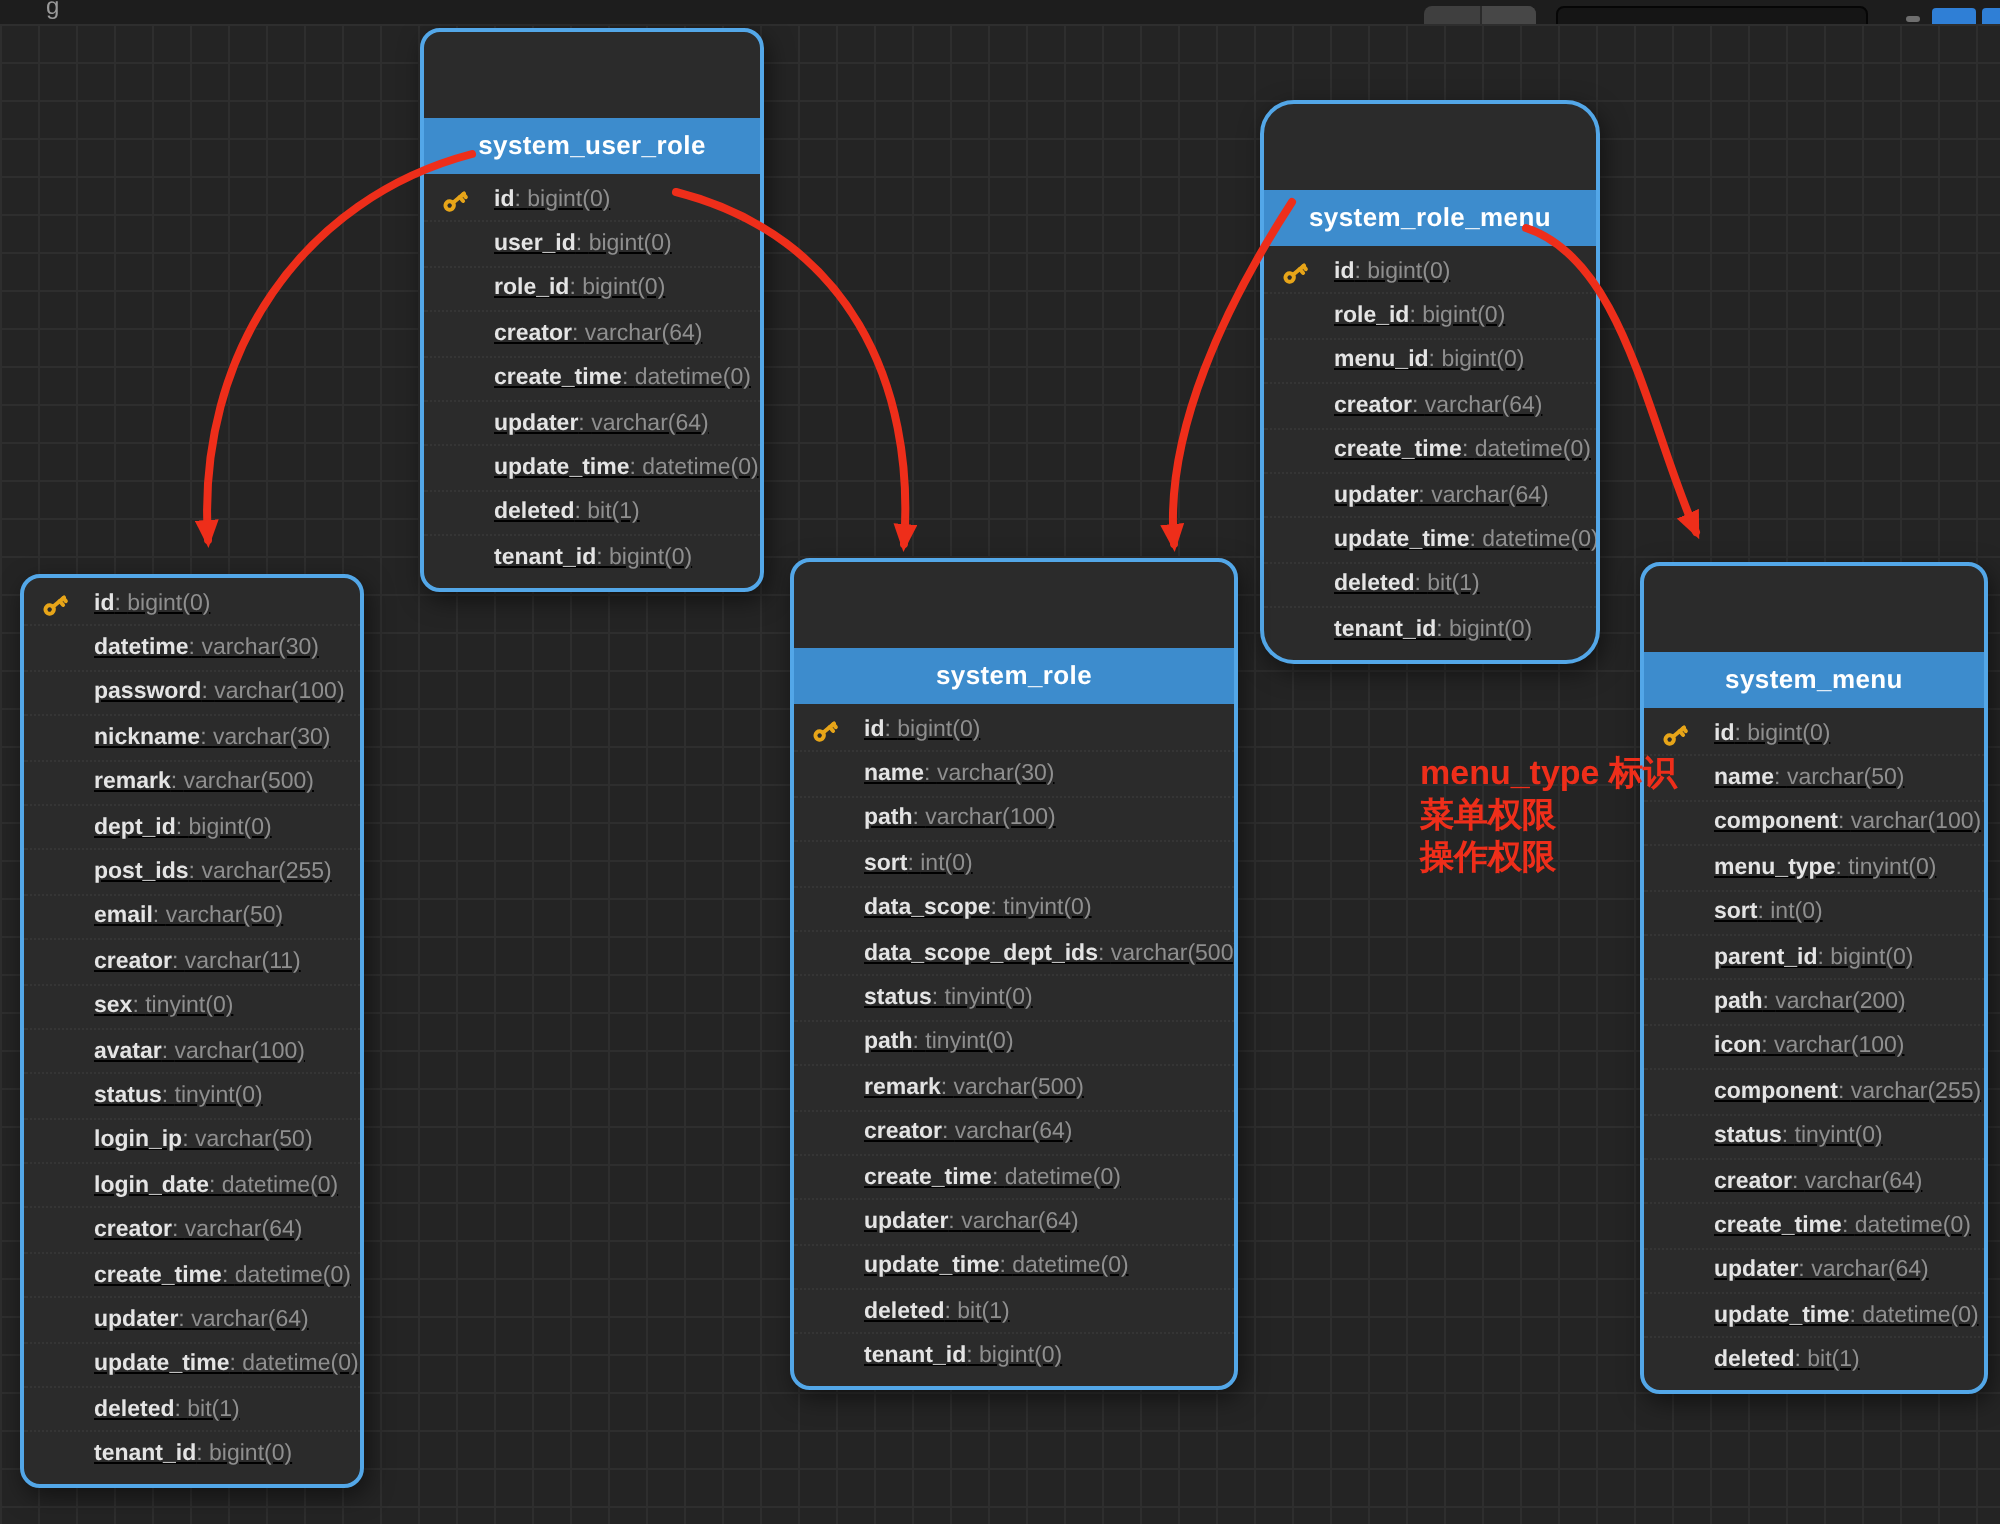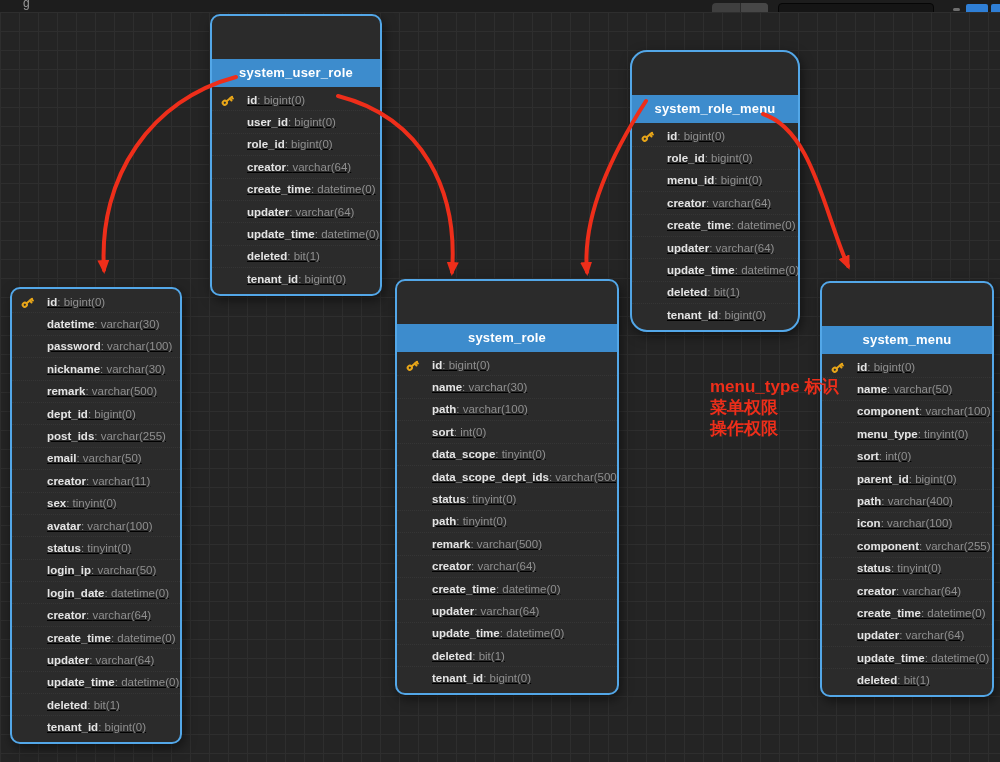--- a/index.html
+++ b/index.html
@@ -377,21 +377,21 @@
         <div class="er-row">
           <span class="fname">sort</span>
           <span class="ftype">int(0)</span>
         </div>
         <div class="er-row">
           <span class="fname">parent_id</span>
           <span class="ftype">bigint(0)</span>
         </div>
         <div class="er-row">
           <span class="fname">path</span>
-          <span class="ftype">varchar(400)</span>
+          <span class="ftype">varchar(200)</span>
         </div>
         <div class="er-row">
           <span class="fname">icon</span>
           <span class="ftype">varchar(100)</span>
         </div>
         <div class="er-row">
           <span class="fname">component</span>
           <span class="ftype">varchar(255)</span>
         </div>
         <div class="er-row">

